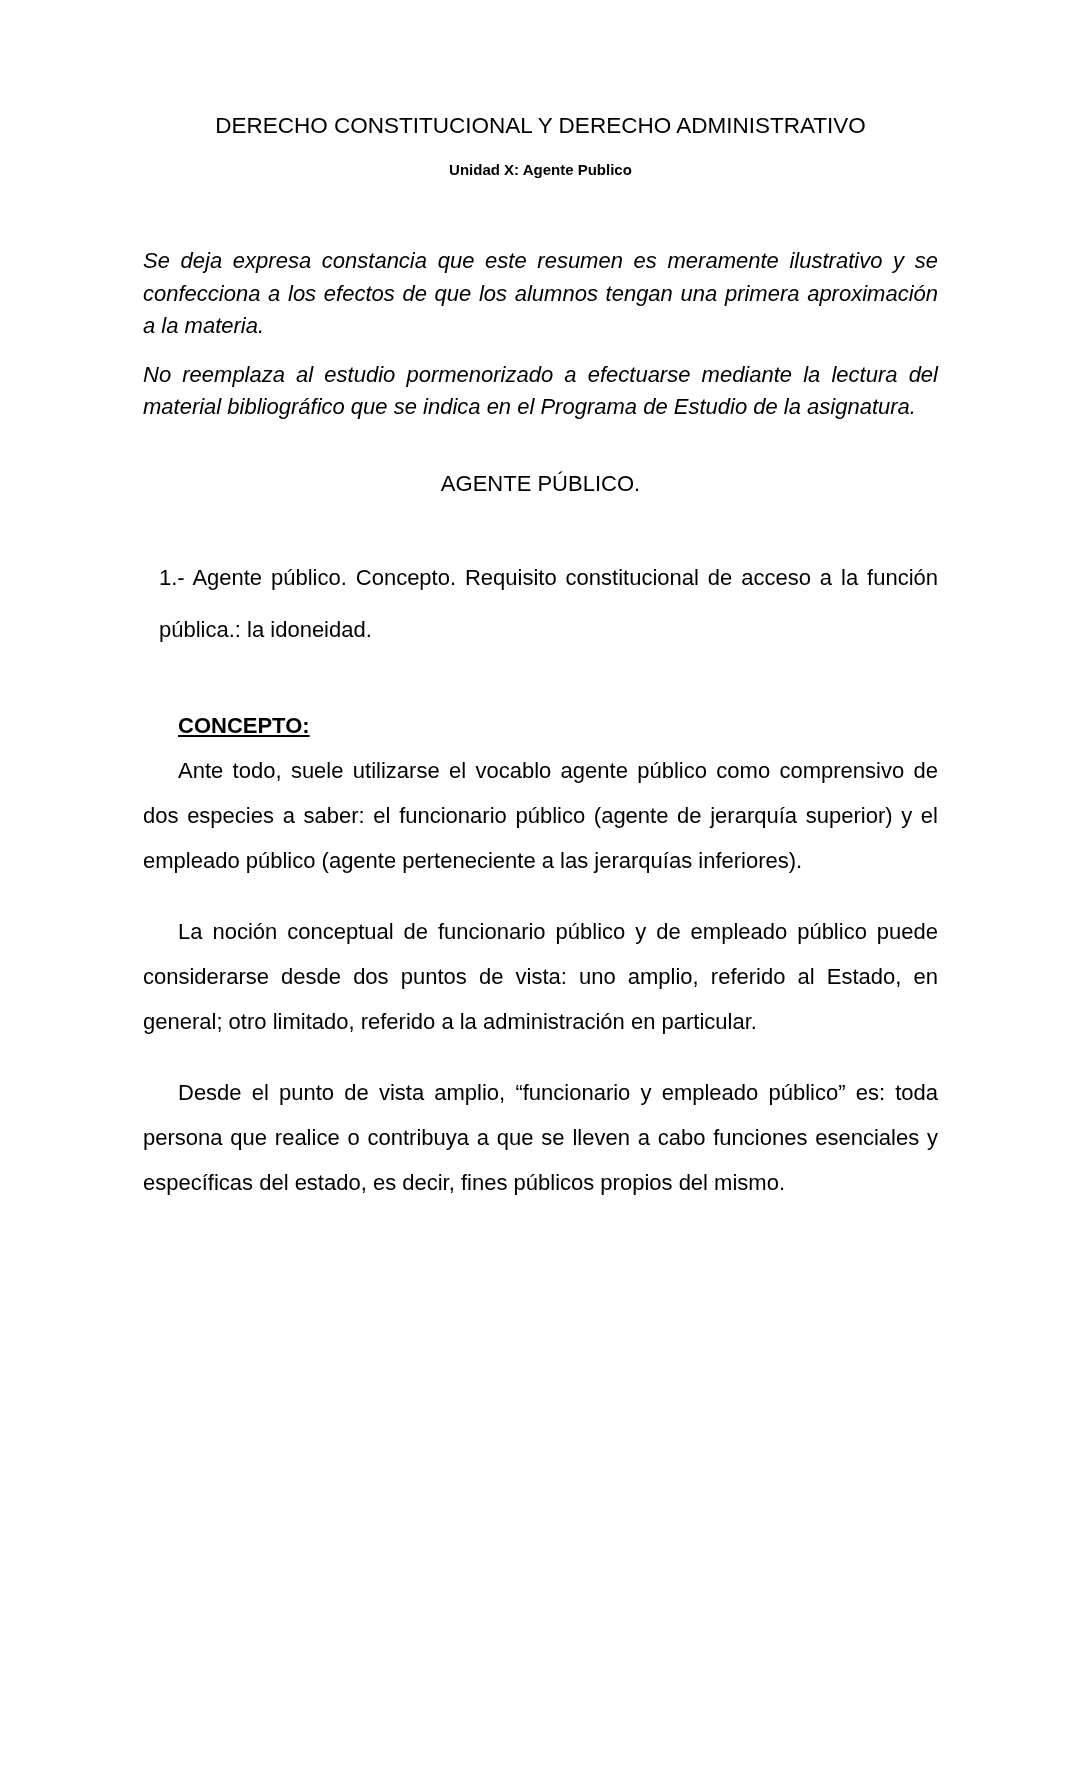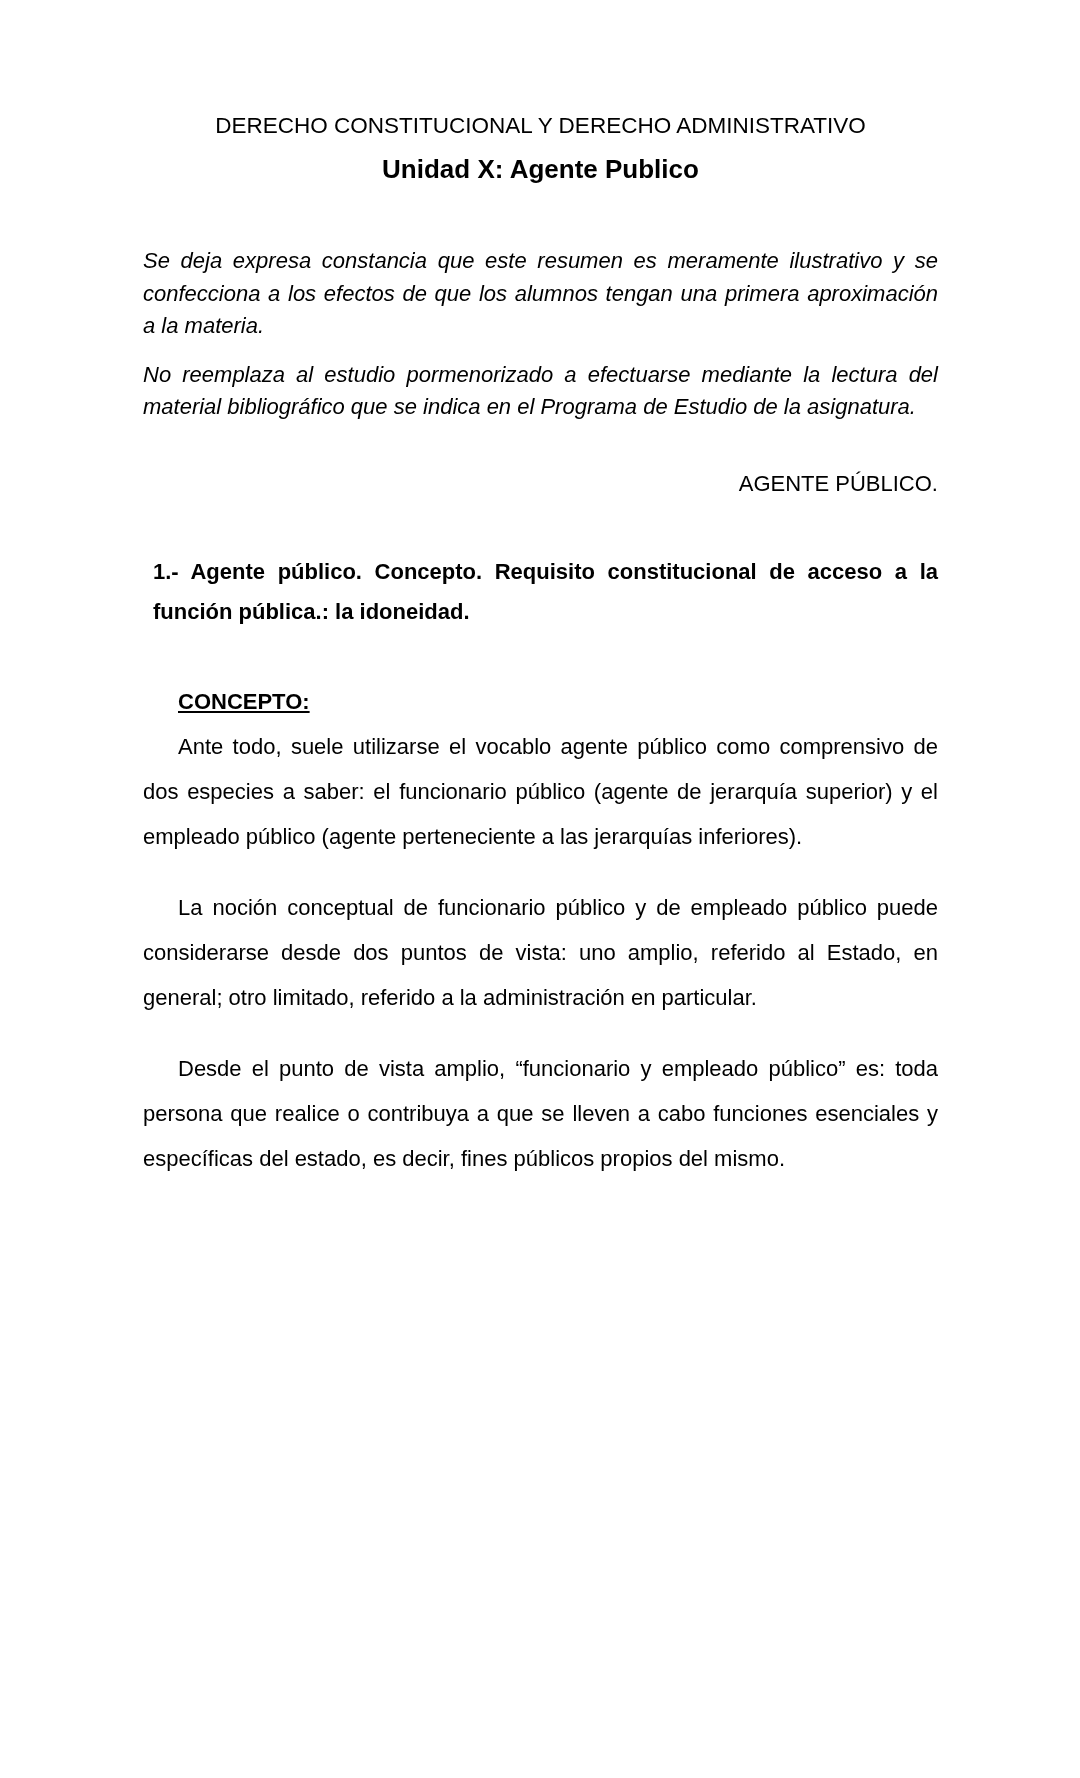--- a/index.html
+++ b/index.html
@@ -21,45 +21,45 @@
   }
   .doc-title {
     margin: 0;
     font-size: 22.5px;
     font-weight: normal;
     text-align: center;
     line-height: 27px;
   }
   .doc-subtitle {
     margin: 17px 0 0 0;
-    font-size: 26px;
+    font-size: 15px;
     font-weight: bold;
     text-align: center;
     line-height: 27px;
   }
   .disclaimer {
     margin: 62px 0 0 0;
     font-style: italic;
     text-align: justify;
     line-height: 32.5px;
   }
   .disclaimer.continued {
     margin-top: 16px;
   }
   .section-title {
     margin: 44px 0 0 0;
-    text-align: right;
+    text-align: center;
     line-height: 32px;
     font-weight: normal;
   }
   .numbered-heading {
-    margin: 52px 0 0 10px;
-    font-weight: bold;
+    margin: 52px 0 0 16px;
+    font-weight: normal;
     text-align: justify;
-    line-height: 40px;
+    line-height: 52px;
   }
   .concepto-label {
     margin: 47px 0 0 0;
     font-weight: bold;
     line-height: 45px;
     text-indent: 35px;
     text-decoration: underline;
   }
   .body-para {
     margin: 26px 0 0 0;

